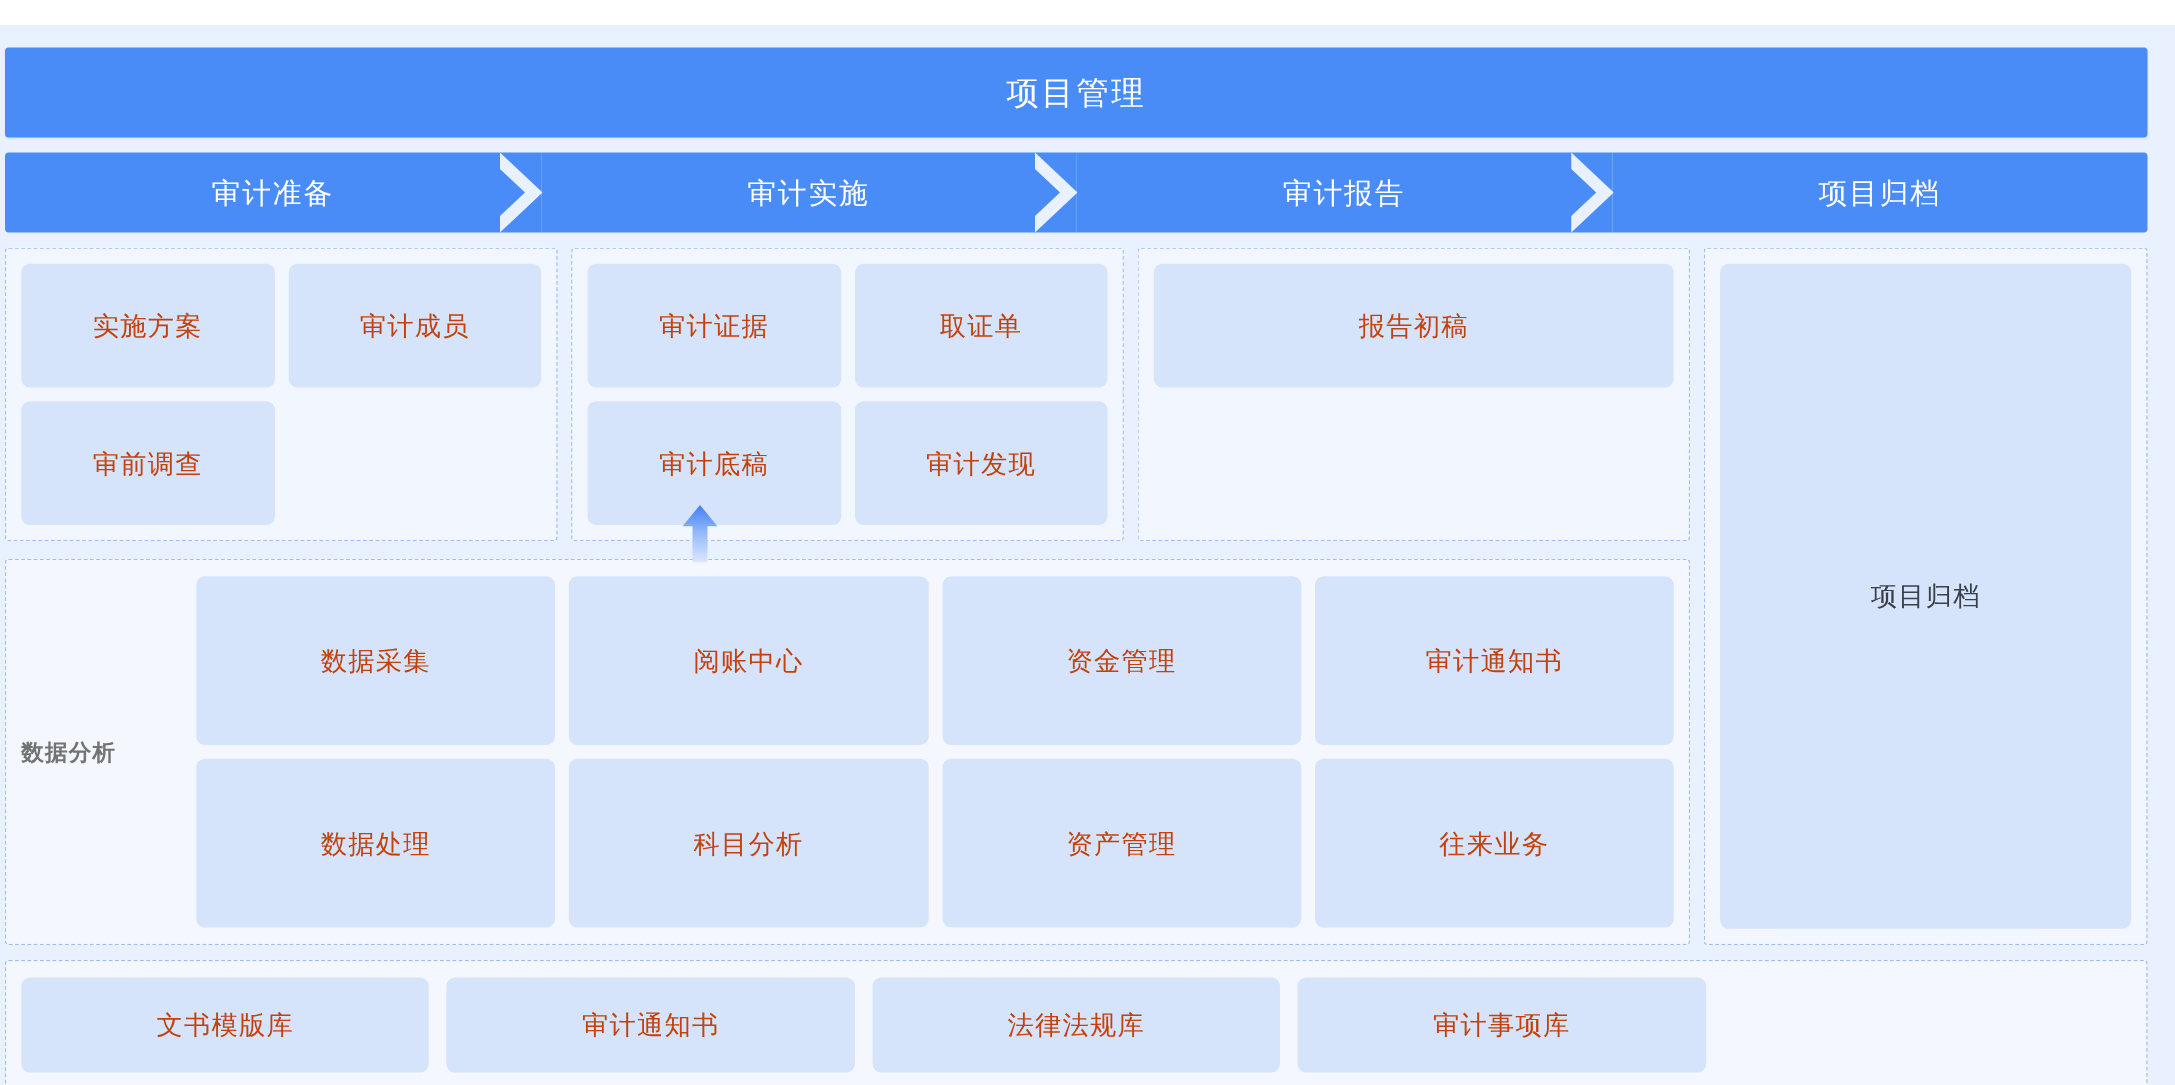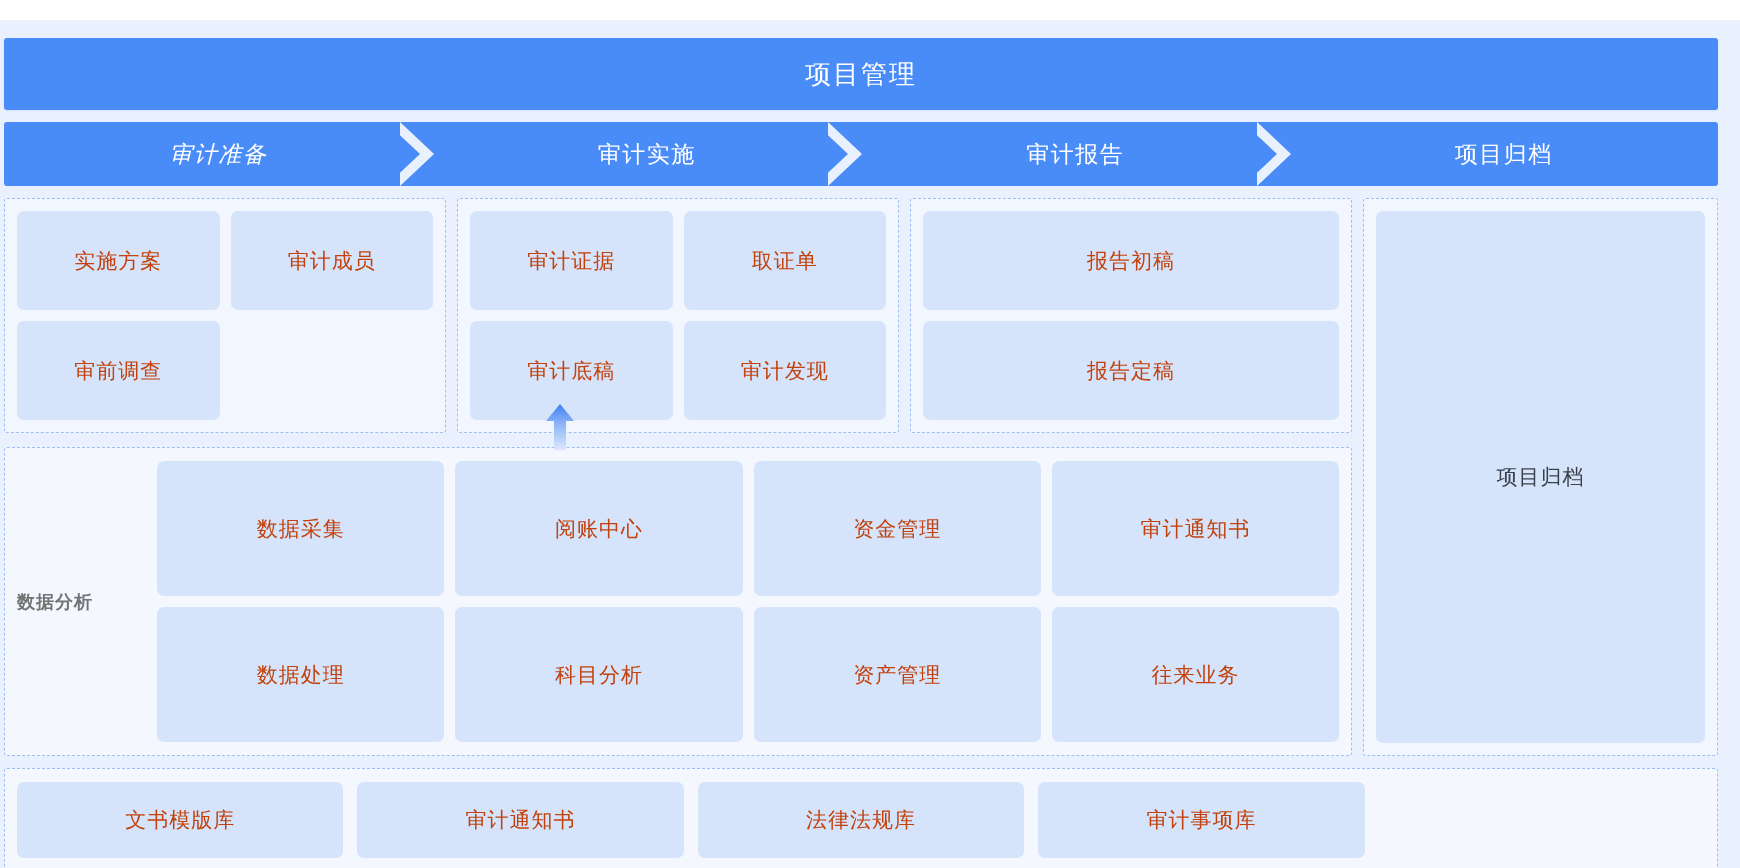--- a/index.html
+++ b/index.html
@@ -88,21 +88,21 @@
     flex: 1 1 0;
     background: #4a8cf7;
     color: #ffffff;
     font-size: 23px;
     letter-spacing: 1.5px;
     display: flex;
     align-items: center;
     justify-content: center;
     position: relative;
   }
-  .stage:first-child { border-radius: 3px 0 0 3px; font-style: italic; }
+  .stage:first-child { border-radius: 3px 0 0 3px; }
   .stage:last-child  { border-radius: 0 3px 3px 0; }
   
   .stage .notch {
     position: absolute;
     top: 0; right: -1px;
     width: 34px; height: 100%;
     z-index: 3;
     pointer-events: none;
   }
   .stage:last-child .notch { display: none; }
@@ -311,21 +311,20 @@
               <div class="card">审计证据</div>
               <div class="card">取证单</div>
               <div class="card">审计底稿</div>
               <div class="card">审计发现</div>
             </div>
           </div>
 
           <div class="dashgroup g-report">
             <div class="grid1x2">
               <div class="card">报告初稿</div>
-              <div class="card">报告定稿</div>
             </div>
           </div>
 
         </div>
 
         <div class="analysis">
 
           <span class="uparrow">
             <svg viewBox="0 0 30 46" preserveAspectRatio="none">
               <defs>

